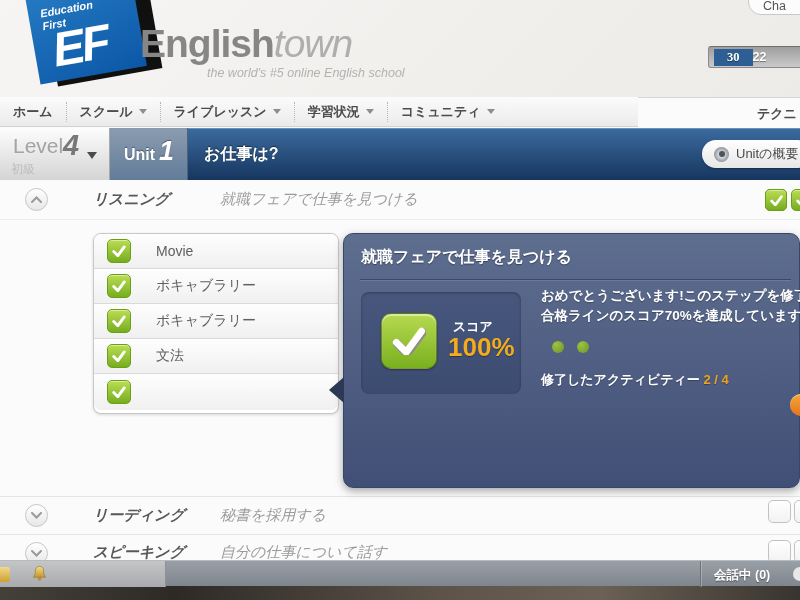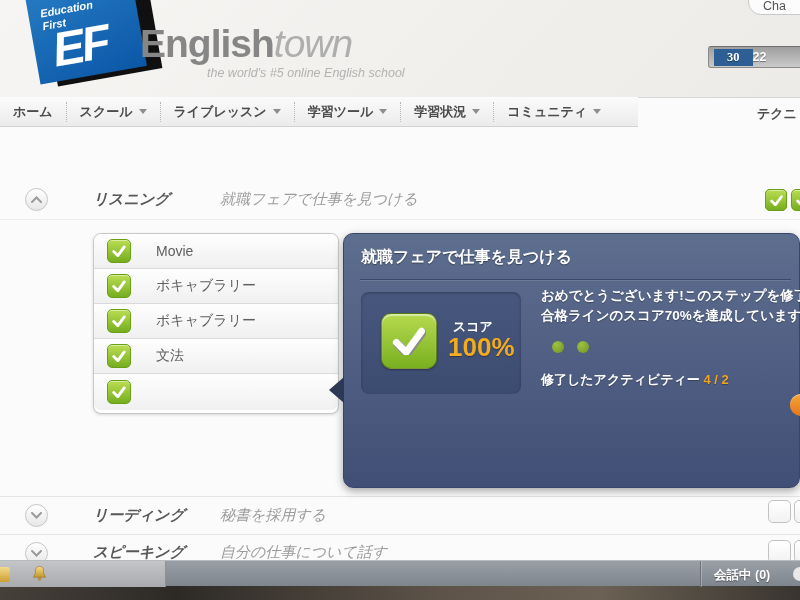--- a/index.html
+++ b/index.html
@@ -154,34 +154,47 @@
       </div>
     <div class="nav-item">
         <span>スクール</span>
         <span class="caret"></span>
       </div>
     <div class="nav-item">
         <span>ライブレッスン</span>
         <span class="caret"></span>
       </div>
     <div class="nav-item">
-        <span>学習ツール</span>
-        <span class="caret"></span>
-      </div>
-    <div class="nav-item">
         <span>学習状況</span>
         <span class="caret"></span>
       </div>
     <div class="nav-item">
         <span>コミュニティ</span>
         <span class="caret"></span>
       </div>
     <div class="nav-right">テクニ</div>
   </div>
 
+  <div class="unitbar">
+    <div class="level-tab">
+      <span class="level-word">Level</span>
+      <span class="level-num">4</span>
+      <span class="level-caret"></span>
+      <span class="level-sub">初級</span>
+    </div>
+    <div class="unit-tab">
+      <span class="unit-word">Unit</span>
+      <span class="unit-num">1</span>
+    </div>
+    <div class="bar-title">お仕事は?</div>
+    <div class="overview-btn">
+      <span class="eye"></span>
+      <span>Unitの概要</span>
+    </div>
+  </div>
 
   <div class="sec-row row-listening">
     <div class="chev-btn" style="left:25px;top:8px;">
       <svg width="11" height="7" viewBox="0 0 11 7">
           <polyline points="1,6 5.5,1.5 10,6" fill="none" stroke="#9a9a9a" stroke-width="2" stroke-linecap="round"></polyline>
         </svg>
     </div>
     <div class="sec-title" style="top:10px;">リスニング</div>
     <div class="sec-sub" style="top:10px;">就職フェアで仕事を見つける</div>
     <div class="gcheck" style="left:765px;top:189px;position:fixed;" hidden=""></div>
@@ -251,21 +264,21 @@
       </div>
       <div class="score-label">スコア</div>
       <div class="score-value">100%</div>
     </div>
     <div class="msg msg1">おめでとうございます!このステップを修了しま</div>
     <div class="msg msg2">合格ラインのスコア70%を達成しています。</div>
     <div class="dot dot1"></div>
     <div class="dot dot2"></div>
     <div class="completed">
       <span>修了したアクティビティー</span>
-      <span class="count">4 / 2</span>
+      <span class="count">2 / 4</span>
     </div>
     <div class="orange-partial"></div>
   </div>
   <div class="popup-arrow"></div>
 
   <div class="sec-row row-reading">
     <div class="chev-btn" style="left:25px;top:7px;">
       <svg width="11" height="7" viewBox="0 0 11 7">
           <polyline points="1,1 5.5,5.5 10,1" fill="none" stroke="#9a9a9a" stroke-width="2" stroke-linecap="round"></polyline>
         </svg>

